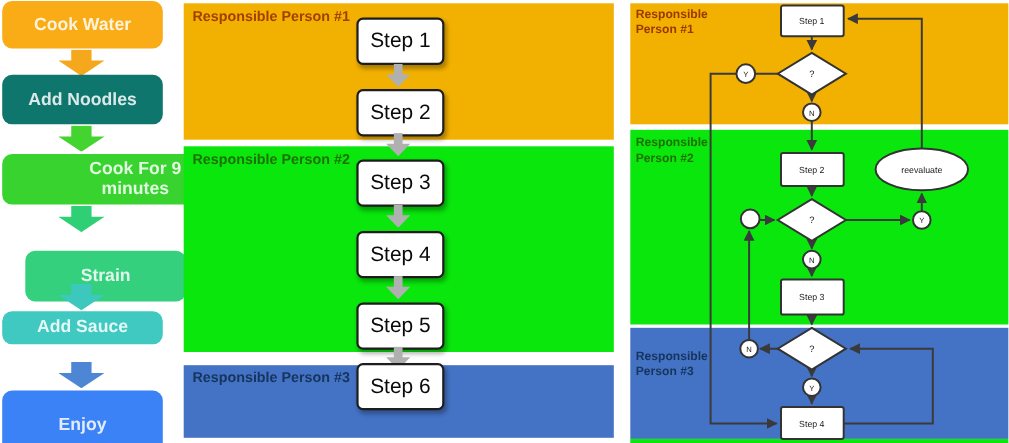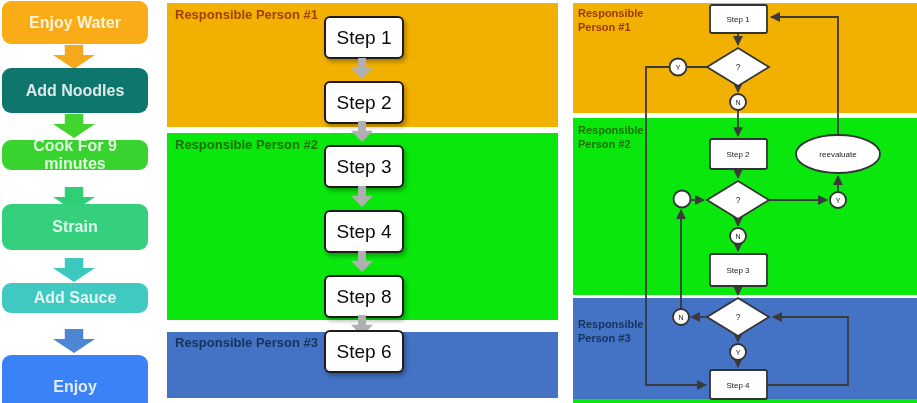--- a/index.html
+++ b/index.html
@@ -25,27 +25,27 @@
   .rband{position:absolute;left:573px;width:344px;}
   .rband-label{position:absolute;left:578px;width:74px;font-size:11px;font-weight:700;line-height:1.25;}
   svg text{font-family:"Liberation Sans",sans-serif;}
 </style>
 </head>
 <body>
 
 <div id="app">
 
   <div>
-    <div class="lbox" style="top: 1px; height: 43px; background: rgb(249, 172, 21);">Enjoy Water</div>
+    <div class="lbox" style="top: 1px; height: 43px; background: rgb(249, 172, 21);">Cook Water</div>
     <div class="larrow" style="top: 45px; background: rgb(246, 168, 28);"></div>
     <div class="lbox" style="top: 68px; height: 45px; background: #0f766e;">Add Noodles</div>
     <div class="larrow" style="top: 114px; background: rgb(68, 212, 47);"></div>
-    <div class="lbox" style="top: 140px; height: 30px; background: rgb(56, 211, 47);">Cook For 9 minutes</div>
+    <div class="lbox" style="top: 140px; height: 46px; background: rgb(56, 211, 47); padding-left: 48px;">Cook For 9 minutes</div>
     <div class="larrow" style="top: 187px; background: rgb(47, 207, 117);"></div>
-    <div class="lbox" style="top: 204px; height: 46px; background: rgb(52, 208, 125);">Strain</div>
+    <div class="lbox" style="top: 228px; height: 46px; background: rgb(52, 208, 125); margin-left: 21px;">Strain</div>
     <div class="larrow" style="top: 258px; background: rgb(61, 200, 190);"></div>
     <div class="lbox" style="top: 283px; height: 30px; background: rgb(64, 201, 193);">Add Sauce</div>
     <div class="larrow" style="top: 329px; background: rgb(78, 134, 214);"></div>
     <div class="lbox" style="top: 355px; height: 63px; background: #3b82f6;">Enjoy</div>
   </div>
 
   <div>
     <div class="band" style="top: 3px; height: 124px; background: rgb(242, 177, 0);"></div>
     <div class="band" style="top: 133px; height: 187px; background: rgb(9, 231, 12);"></div>
     <div class="band" style="top: 332px; height: 66px; background: rgb(68, 114, 196);"></div>
@@ -55,21 +55,21 @@
     <div class="band-label" style="top:335px;color:#16355C;">Responsible Person #3</div>
 
     <div class="stepbox" style="top:16px;">Step 1</div>
     <div class="garrow" style="top:58px;"></div>
     <div class="stepbox" style="top:81px;">Step 2</div>
     <div class="garrow" style="top:121px;"></div>
     <div class="stepbox" style="top:145px;">Step 3</div>
     <div class="garrow" style="top:186px;"></div>
     <div class="stepbox" style="top:210px;">Step 4</div>
     <div class="garrow" style="top:251px;"></div>
-    <div class="stepbox" style="top:275px;">Step 8</div>
+    <div class="stepbox" style="top:275px;">Step 5</div>
     <div class="garrow" style="top:315px;"></div>
     <div class="stepbox" style="top:330px;">Step 6</div>
   </div>
 
   <div>
     <div class="rband" style="top: 3px; height: 110px; background: rgb(242, 177, 0);"></div>
     <div class="rband" style="top: 118px; height: 177px; background: rgb(9, 231, 12);"></div>
     <div class="rband" style="top: 298px; height: 101px; background: rgb(68, 114, 196);"></div>
     <div class="rband" style="top: 399px; height: 4px; background: rgb(9, 231, 12);"></div>
 

